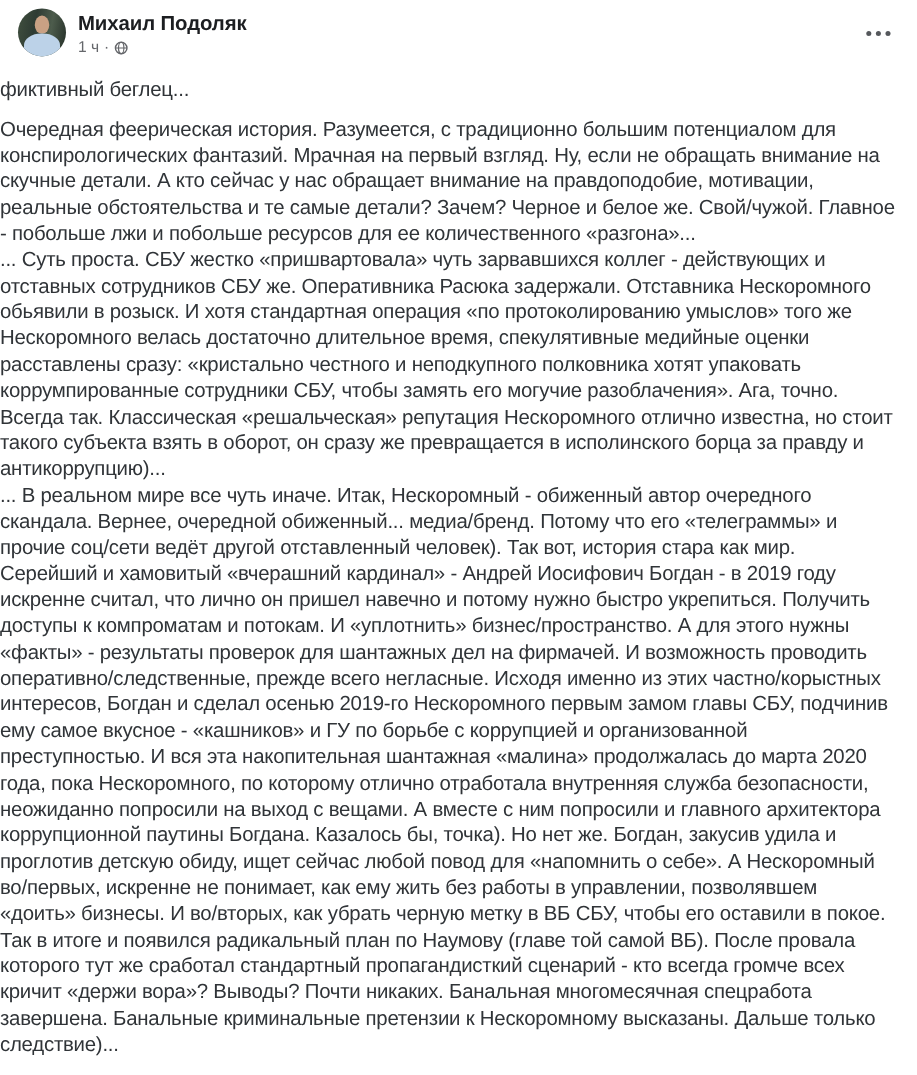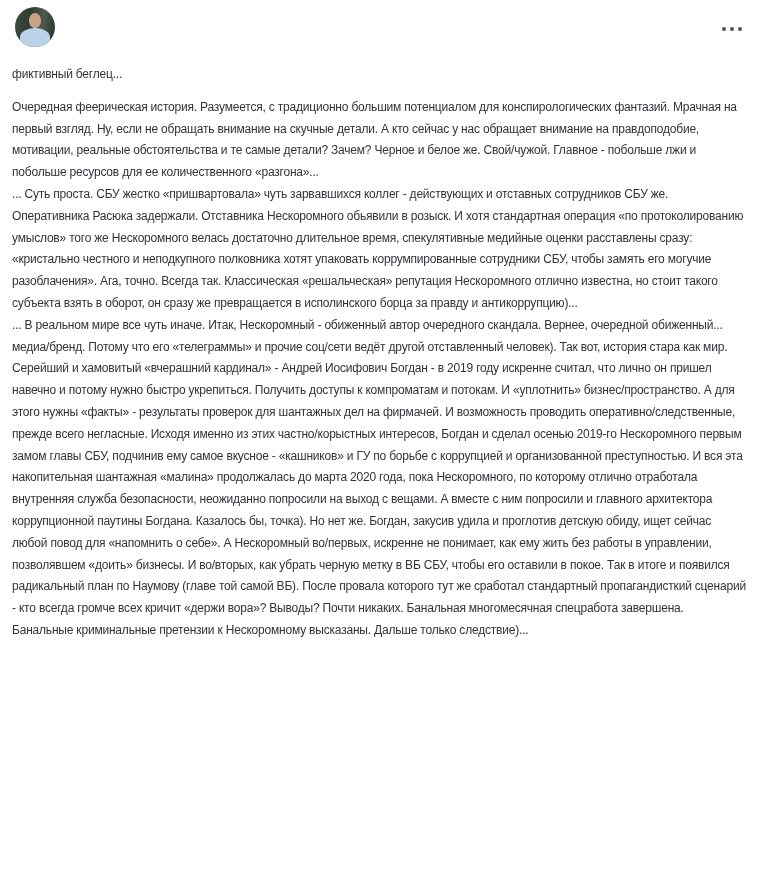--- a/index.html
+++ b/index.html
@@ -72,38 +72,52 @@
   .meta .timestamp { cursor: pointer; }
   .globe { display: inline-flex; align-items: center; margin-top: 1px; }
   .menu-btn {
     margin-left: auto;
     padding: 12px 6px 6px 6px;
     cursor: pointer;
     display: flex;
     align-items: center;
   }
   .post-body {
-    padding: 16px 16px 0 12px;
-    font-size: 12px;
+    padding: 16px 16px 0 0;
+    font-size: 17px;
     line-height: 21.8px;
     letter-spacing: -0.2px;
     color: #303438;
   }
   .post-body p { margin: 0; }
   .post-body .intro { margin-bottom: 11px; }
 </style>
 </head>
 <body>
 
 <div class="post">
 
   <div class="post-header">
 
     <div class="avatar"></div>
 
+    <div class="header-info">
+      <div class="author">Михаил Подоляк</div>
+      <div class="meta">
+        <span class="timestamp">1 ч</span>
+        <span class="separator">·</span>
+        <span class="globe">
+          <svg width="12" height="12" viewBox="0 0 16 16" aria-hidden="true">
+            <circle cx="8" cy="8" r="6.4" fill="none" stroke="#65676b" stroke-width="1.6"></circle>
+            <ellipse cx="8" cy="8" rx="3" ry="6.4" fill="none" stroke="#65676b" stroke-width="1.3"></ellipse>
+            <path d="M1.6 8 H14.4" stroke="#65676b" stroke-width="1.3" fill="none"></path>
+          </svg>
+        </span>
+      </div>
+    </div>
 
     <div class="menu-btn">
       <span>
         <svg width="24" height="8" viewBox="0 0 24 8" aria-hidden="true">
           <circle cx="4" cy="4" r="2.1" fill="#55585c"></circle>
           <circle cx="12" cy="4" r="2.1" fill="#55585c"></circle>
           <circle cx="20" cy="4" r="2.1" fill="#55585c"></circle>
         </svg>
       </span>
     </div>

